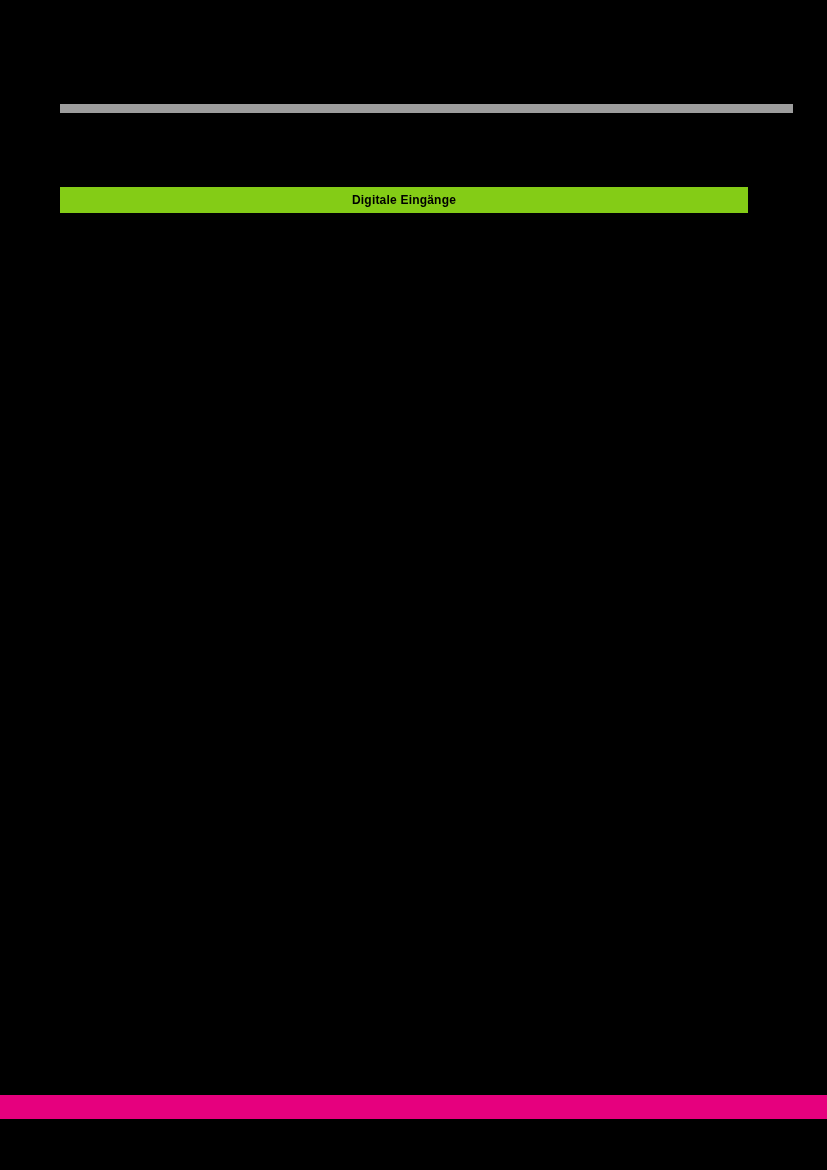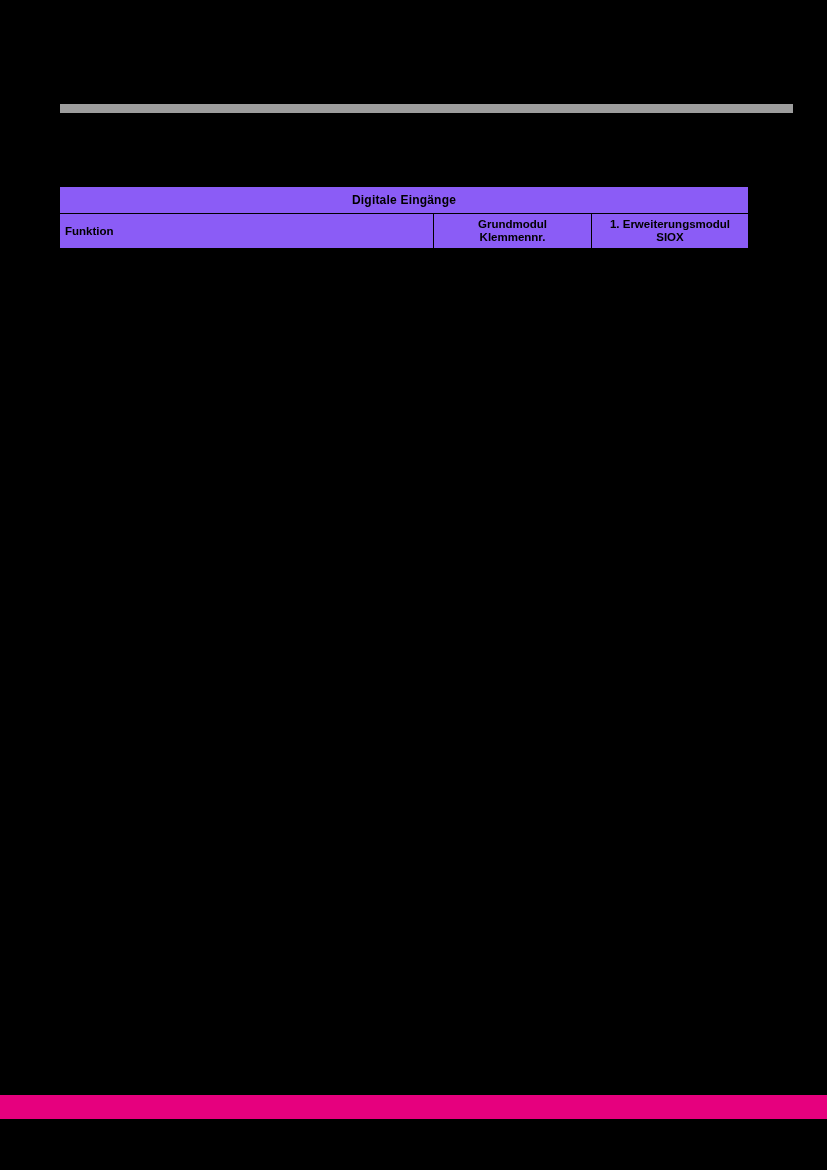--- a/index.html
+++ b/index.html
@@ -40,21 +40,21 @@
   .table-wrap {
     position: absolute;
     left: 59px;
     top: 186px;
     width: 689px;
   }
   table.io-table {
     border-collapse: collapse;
     width: 689px;
     table-layout: fixed;
-    background: #8b5cf6;
+    background: #84cc16;
   }
   table.io-table th,
   table.io-table td {
     border: 1px solid #000000;
     padding: 0;
   }
   .title-cell {
     height: 26px;
     text-align: center;
     vertical-align: middle;
@@ -89,29 +89,18 @@
   <table class="io-table">
     <colgroup>
       <col class="col-funktion">
       <col class="col-grundmodul">
       <col class="col-erw">
     </colgroup>
     <thead>
       <tr>
         <th class="title-cell" colspan="3">Digitale Eingänge</th>
       </tr>
-      <tr class="hdr-row">
-        <th class="hdr-funktion">Funktion</th>
-        <th class="hdr-center">
-          <span>Grundmodul</span><br>
-          <span>Klemmennr.</span>
-        </th>
-        <th class="hdr-center">
-          <span>1. Erweiterungsmodul</span><br>
-          <span>SIOX</span>
-        </th>
-      </tr>
     </thead>
     <tbody></tbody>
   </table>
 </div>
 
 <div class="bottom-band"></div>
 
 </body></html>

